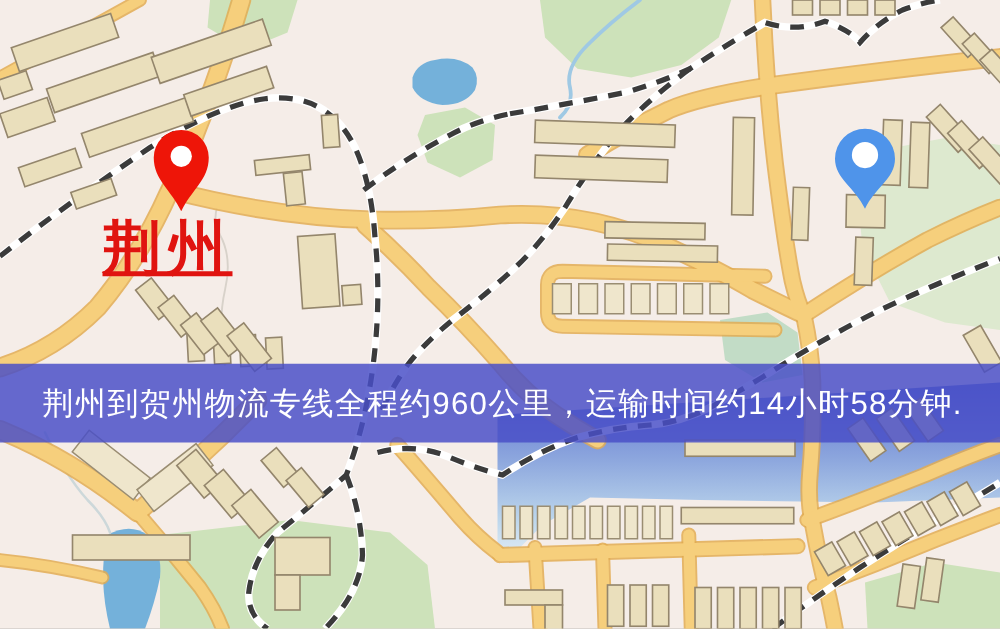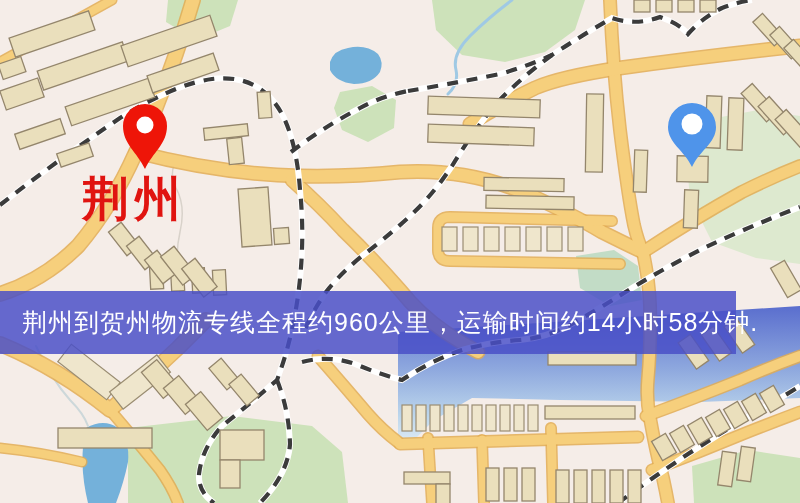--- a/index.html
+++ b/index.html
@@ -21,26 +21,26 @@
   .rail-d{fill:none;stroke:var(--railway,#3b3b3b);stroke-width:4.2;stroke-dasharray:11 9;stroke-linecap:butt;}
   .bld{fill:var(--building,#eadfbc);stroke:var(--building-outline,#94866c);stroke-width:1.3;}
   .bld2{fill:#efe6cc;stroke:#9a8d72;stroke-width:1.2;}
 
   .pin-origin{fill:var(--origin-pin,#ee1508);}
   .pin-dest{fill:var(--destination-pin,#4f94ea);}
   .pin-hole{fill:#ffffff;}
 
   .city-label{position:absolute;font-family:"Liberation Serif", serif;font-weight:600;
               line-height:1;white-space:nowrap;text-shadow:0 0 2px rgba(255,255,255,.35);}
-  #origin-label{left:82px;top:176px;font-size:47px;letter-spacing:5px;color:var(--origin-text,#e01410);}
+  #origin-label{left:82px;top:176px;font-size:47px;letter-spacing:5px;color:var(--origin-text,#e01410);text-decoration:underline;}
   #dest-label{left:640px;top:181px;font-size:44px;letter-spacing:9px;color:var(--destination-text,#2326d0);}
 
-  .banner{position:absolute;left:0;top:291px;width:736px;height:63px;
+  .banner{position:absolute;left:0;top:291px;width:800px;height:63px;
           background:var(--banner-bg,rgba(73,79,199,0.84));
-          display:flex;align-items:center;box-sizing:border-box;padding:0 18px 0 22px;}
+          display:flex;align-items:center;box-sizing:border-box;padding:0 18px 0 22px;justify-content:center;}
   .banner-text{color:var(--banner-text,#ffffff);font-size:25px;letter-spacing:1px;
                font-family:"Liberation Sans", sans-serif;white-space:nowrap;}
 </style>
 </head>
 <body>
 
 <div class="stage">
 
   <svg width="800" height="503" viewBox="0 0 800 503">
     <defs>

